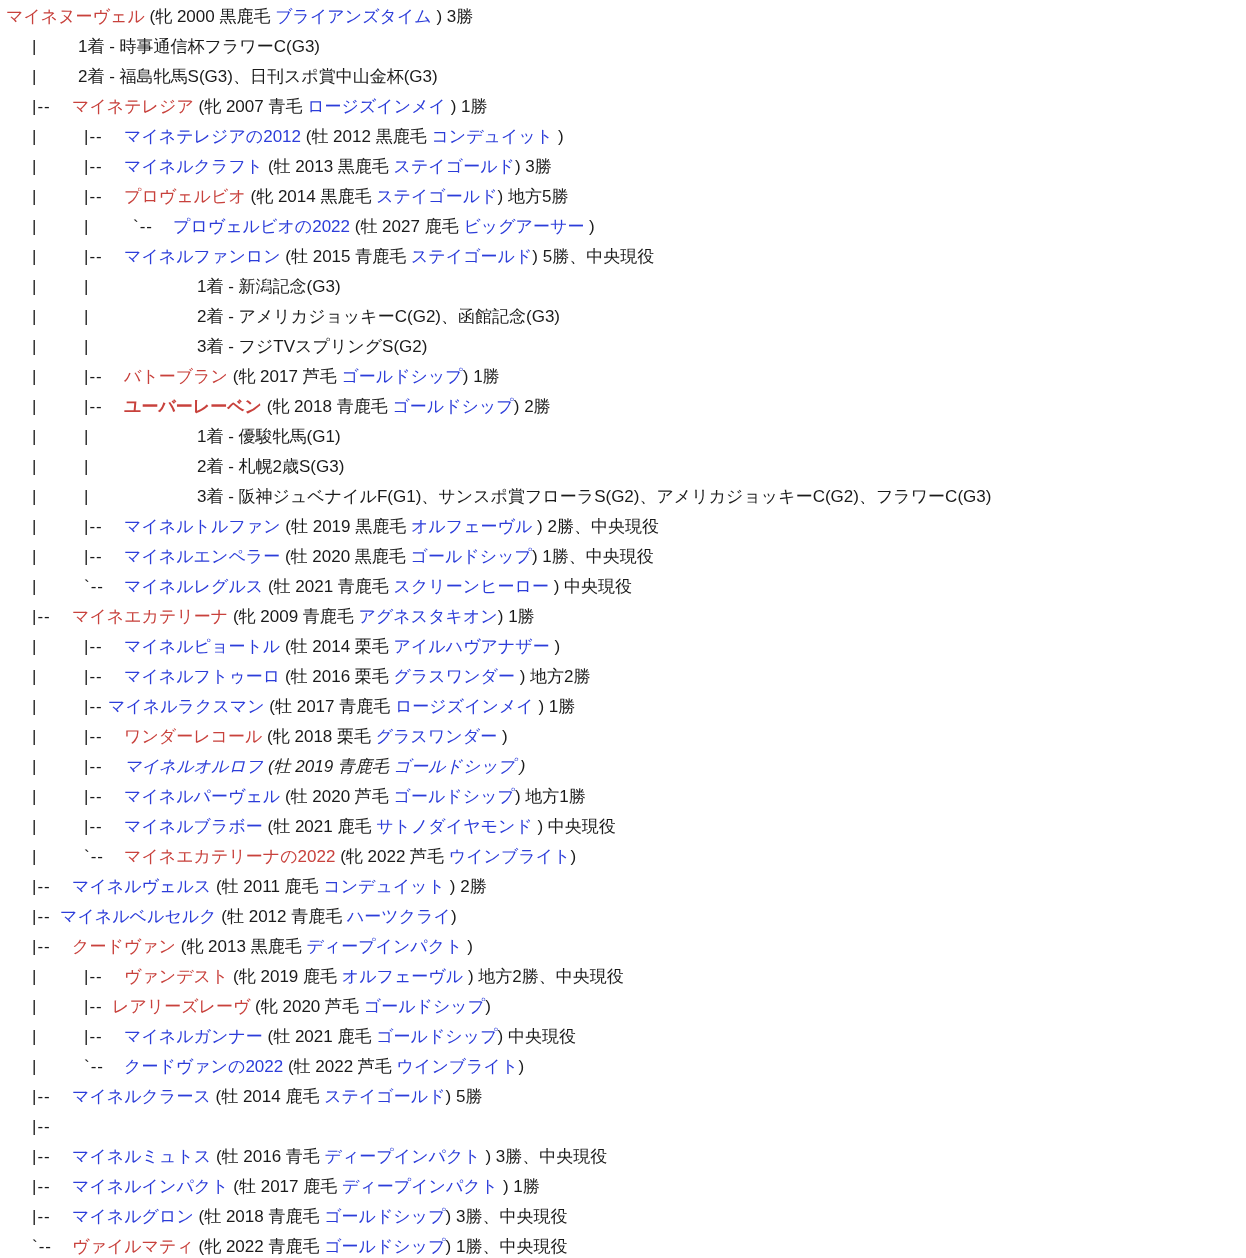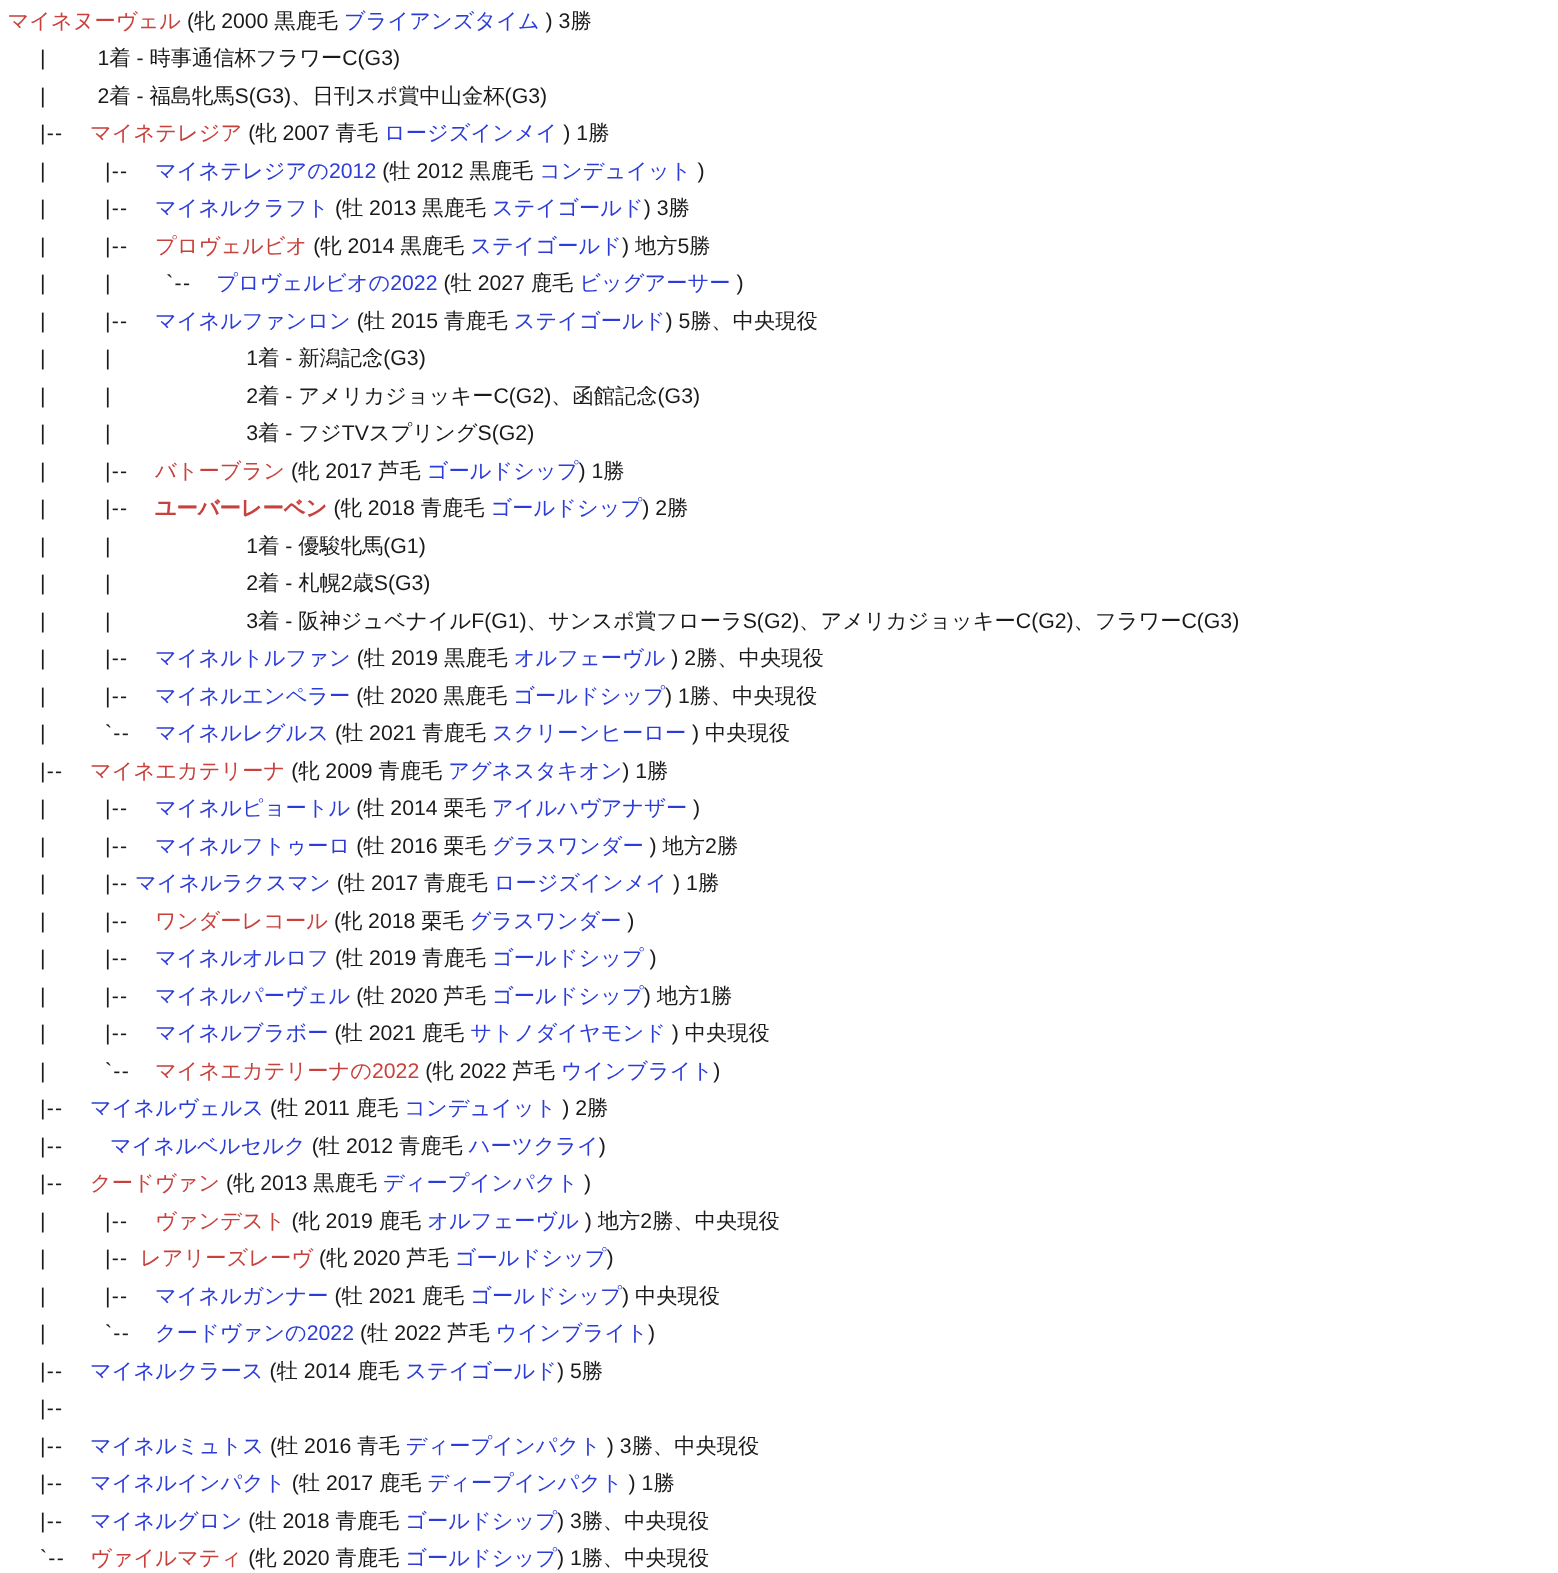--- a/index.html
+++ b/index.html
@@ -42,30 +42,30 @@
     <div class="line"><span class="bar" style="left: 32px;">|</span><span class="bar" style="left: 84px;">|</span><span class="content" style="left: 197px;"><span class="seg-black">2着 - 札幌2歳S(G3)</span></span></div>
     <div class="line"><span class="bar" style="left: 32px;">|</span><span class="bar" style="left: 84px;">|</span><span class="content" style="left: 197px;"><span class="seg-black">3着 - 阪神ジュベナイルF(G1)、サンスポ賞フローラS(G2)、アメリカジョッキーC(G2)、フラワーC(G3)</span></span></div>
     <div class="line"><span class="bar" style="left: 32px;">|</span><span class="marker" style="left: 84px;">|--</span><span class="content" style="left: 124px;"><span class="seg-blue">マイネルトルファン</span><span class="seg-black"> (牡 2019 黒鹿毛 </span><span class="seg-blue">オルフェーヴル</span><span class="seg-black"> ) 2勝、中央現役</span></span></div>
     <div class="line"><span class="bar" style="left: 32px;">|</span><span class="marker" style="left: 84px;">|--</span><span class="content" style="left: 124px;"><span class="seg-blue">マイネルエンペラー</span><span class="seg-black"> (牡 2020 黒鹿毛 </span><span class="seg-blue">ゴールドシップ</span><span class="seg-black">) 1勝、中央現役</span></span></div>
     <div class="line"><span class="bar" style="left: 32px;">|</span><span class="marker" style="left: 84px;">`--</span><span class="content" style="left: 124px;"><span class="seg-blue">マイネルレグルス</span><span class="seg-black"> (牡 2021 青鹿毛 </span><span class="seg-blue">スクリーンヒーロー</span><span class="seg-black"> ) 中央現役</span></span></div>
     <div class="line"><span class="marker" style="left: 32px;">|--</span><span class="content" style="left: 72px;"><span class="seg-red">マイネエカテリーナ</span><span class="seg-black"> (牝 2009 青鹿毛 </span><span class="seg-blue">アグネスタキオン</span><span class="seg-black">) 1勝</span></span></div>
     <div class="line"><span class="bar" style="left: 32px;">|</span><span class="marker" style="left: 84px;">|--</span><span class="content" style="left: 124px;"><span class="seg-blue">マイネルピョートル</span><span class="seg-black"> (牡 2014 栗毛 </span><span class="seg-blue">アイルハヴアナザー</span><span class="seg-black"> )</span></span></div>
     <div class="line"><span class="bar" style="left: 32px;">|</span><span class="marker" style="left: 84px;">|--</span><span class="content" style="left: 124px;"><span class="seg-blue">マイネルフトゥーロ</span><span class="seg-black"> (牡 2016 栗毛 </span><span class="seg-blue">グラスワンダー</span><span class="seg-black"> ) 地方2勝</span></span></div>
     <div class="line"><span class="bar" style="left: 32px;">|</span><span class="marker" style="left: 84px;">|--</span><span class="content" style="left: 108px;"><span class="seg-blue">マイネルラクスマン</span><span class="seg-black"> (牡 2017 青鹿毛 </span><span class="seg-blue">ロージズインメイ</span><span class="seg-black"> ) 1勝</span></span></div>
     <div class="line"><span class="bar" style="left: 32px;">|</span><span class="marker" style="left: 84px;">|--</span><span class="content" style="left: 124px;"><span class="seg-red">ワンダーレコール</span><span class="seg-black"> (牝 2018 栗毛 </span><span class="seg-blue">グラスワンダー</span><span class="seg-black"> )</span></span></div>
-    <div class="line"><span class="bar" style="left: 32px;">|</span><span class="marker" style="left: 84px;">|--</span><span class="content" style="left: 124px;"><span class="seg-blue">マイネルオルロフ</span><span class="seg-black"> (牡 2019 青鹿毛 </span><span class="seg-blue">ゴールドシップ</span><span class="seg-black"> )</span></span></div>
+    <div class="line"><span class="bar" style="left: 32px;">|</span><span class="marker" style="left: 84px;">|--</span><span class="content" style="left: 124px; font-style: italic;"><span class="seg-blue">マイネルオルロフ</span><span class="seg-black"> (牡 2019 青鹿毛 </span><span class="seg-blue">ゴールドシップ</span><span class="seg-black"> )</span></span></div>
     <div class="line"><span class="bar" style="left: 32px;">|</span><span class="marker" style="left: 84px;">|--</span><span class="content" style="left: 124px;"><span class="seg-blue">マイネルパーヴェル</span><span class="seg-black"> (牡 2020 芦毛 </span><span class="seg-blue">ゴールドシップ</span><span class="seg-black">) 地方1勝</span></span></div>
     <div class="line"><span class="bar" style="left: 32px;">|</span><span class="marker" style="left: 84px;">|--</span><span class="content" style="left: 124px;"><span class="seg-blue">マイネルブラボー</span><span class="seg-black"> (牡 2021 鹿毛 </span><span class="seg-blue">サトノダイヤモンド</span><span class="seg-black"> ) 中央現役</span></span></div>
     <div class="line"><span class="bar" style="left: 32px;">|</span><span class="marker" style="left: 84px;">`--</span><span class="content" style="left: 124px;"><span class="seg-red">マイネエカテリーナの2022</span><span class="seg-black"> (牝 2022 芦毛 </span><span class="seg-blue">ウインブライト</span><span class="seg-black">)</span></span></div>
     <div class="line"><span class="marker" style="left: 32px;">|--</span><span class="content" style="left: 72px;"><span class="seg-blue">マイネルヴェルス</span><span class="seg-black"> (牡 2011 鹿毛 </span><span class="seg-blue">コンデュイット</span><span class="seg-black"> ) 2勝</span></span></div>
-    <div class="line"><span class="marker" style="left: 32px;">|--</span><span class="content" style="left: 88px;"><span class="seg-blue">マイネルベルセルク</span><span class="seg-black"> (牡 2012 青鹿毛 </span><span class="seg-blue">ハーツクライ</span><span class="seg-black">)</span></span></div>
+    <div class="line"><span class="marker" style="left: 32px;">|--</span><span class="content" style="left: 60px;"><span class="seg-blue">マイネルベルセルク</span><span class="seg-black"> (牡 2012 青鹿毛 </span><span class="seg-blue">ハーツクライ</span><span class="seg-black">)</span></span></div>
     <div class="line"><span class="marker" style="left: 32px;">|--</span><span class="content" style="left: 72px;"><span class="seg-red">クードヴァン</span><span class="seg-black"> (牝 2013 黒鹿毛 </span><span class="seg-blue">ディープインパクト</span><span class="seg-black"> )</span></span></div>
     <div class="line"><span class="bar" style="left: 32px;">|</span><span class="marker" style="left: 84px;">|--</span><span class="content" style="left: 124px;"><span class="seg-red">ヴァンデスト</span><span class="seg-black"> (牝 2019 鹿毛 </span><span class="seg-blue">オルフェーヴル</span><span class="seg-black"> ) 地方2勝、中央現役</span></span></div>
     <div class="line"><span class="bar" style="left: 32px;">|</span><span class="marker" style="left: 84px;">|--</span><span class="content" style="left: 112px;"><span class="seg-red">レアリーズレーヴ</span><span class="seg-black"> (牝 2020 芦毛 </span><span class="seg-blue">ゴールドシップ</span><span class="seg-black">)</span></span></div>
     <div class="line"><span class="bar" style="left: 32px;">|</span><span class="marker" style="left: 84px;">|--</span><span class="content" style="left: 124px;"><span class="seg-blue">マイネルガンナー</span><span class="seg-black"> (牡 2021 鹿毛 </span><span class="seg-blue">ゴールドシップ</span><span class="seg-black">) 中央現役</span></span></div>
     <div class="line"><span class="bar" style="left: 32px;">|</span><span class="marker" style="left: 84px;">`--</span><span class="content" style="left: 124px;"><span class="seg-blue">クードヴァンの2022</span><span class="seg-black"> (牡 2022 芦毛 </span><span class="seg-blue">ウインブライト</span><span class="seg-black">)</span></span></div>
     <div class="line"><span class="marker" style="left: 32px;">|--</span><span class="content" style="left: 72px;"><span class="seg-blue">マイネルクラース</span><span class="seg-black"> (牡 2014 鹿毛 </span><span class="seg-blue">ステイゴールド</span><span class="seg-black">) 5勝</span></span></div>
     <div class="line"><span class="marker" style="left: 32px;">|--</span></div>
     <div class="line"><span class="marker" style="left: 32px;">|--</span><span class="content" style="left: 72px;"><span class="seg-blue">マイネルミュトス</span><span class="seg-black"> (牡 2016 青毛 </span><span class="seg-blue">ディープインパクト</span><span class="seg-black"> ) 3勝、中央現役</span></span></div>
     <div class="line"><span class="marker" style="left: 32px;">|--</span><span class="content" style="left: 72px;"><span class="seg-blue">マイネルインパクト</span><span class="seg-black"> (牡 2017 鹿毛 </span><span class="seg-blue">ディープインパクト</span><span class="seg-black"> ) 1勝</span></span></div>
     <div class="line"><span class="marker" style="left: 32px;">|--</span><span class="content" style="left: 72px;"><span class="seg-blue">マイネルグロン</span><span class="seg-black"> (牡 2018 青鹿毛 </span><span class="seg-blue">ゴールドシップ</span><span class="seg-black">) 3勝、中央現役</span></span></div>
-    <div class="line"><span class="marker" style="left: 32px;">`--</span><span class="content" style="left: 72px;"><span class="seg-red">ヴァイルマティ</span><span class="seg-black"> (牝 2020 青鹿毛 </span><span class="seg-blue">ゴールドシップ</span><span class="seg-black">) 1勝、中央現役</span></span></div>
+    <div class="line"><span class="marker" style="left: 32px;">`--</span><span class="content" style="left: 72px;"><span class="seg-red">ヴァイルマティ</span><span class="seg-black"> (牝 2022 青鹿毛 </span><span class="seg-blue">ゴールドシップ</span><span class="seg-black">) 1勝、中央現役</span></span></div>
   </div>
 
 </body></html>

